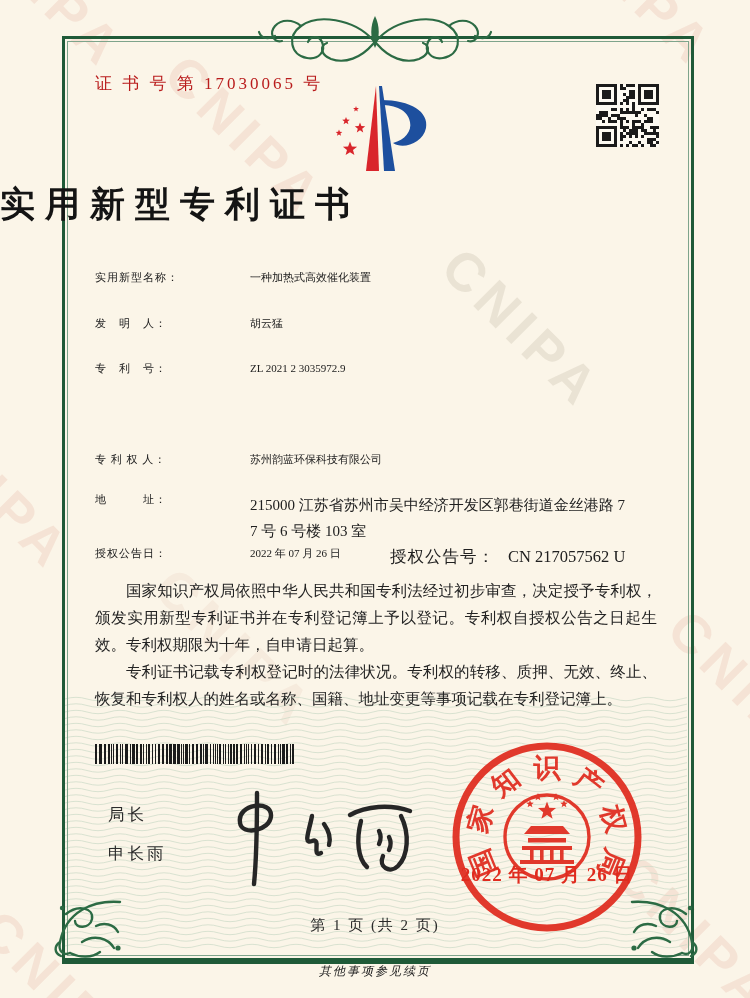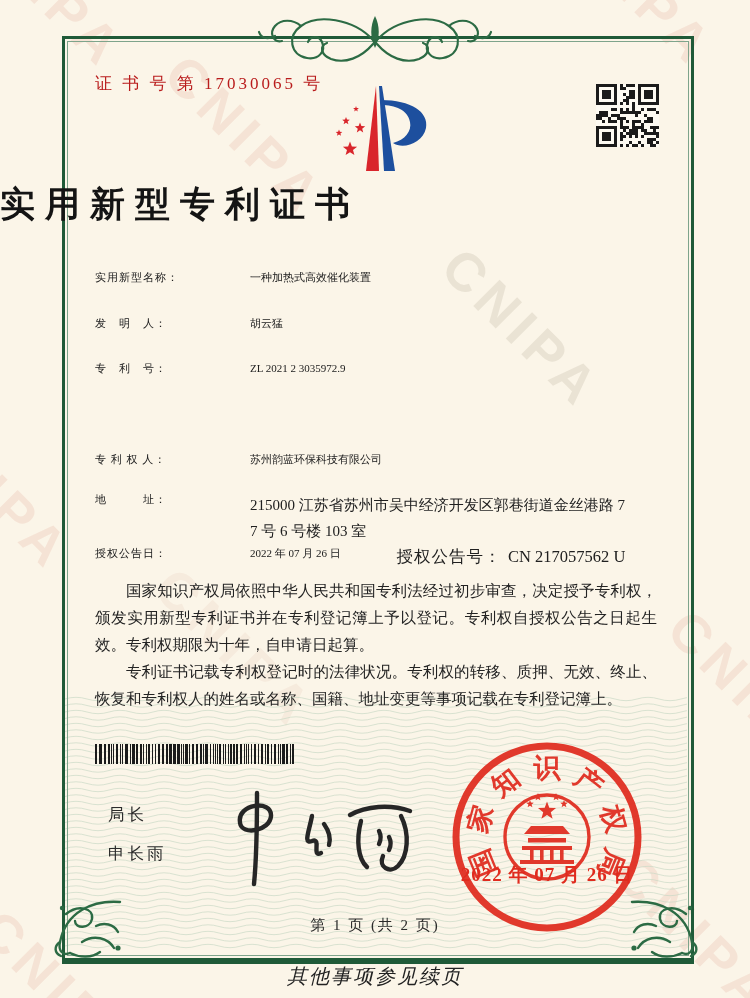--- a/index.html
+++ b/index.html
@@ -29,41 +29,41 @@
   .logo{position:absolute;left:333px;top:76px;}
   .qr{position:absolute;left:596px;top:84px;}
   .title{position:absolute;left:0;top:181px;width:750px;text-align:left;
          font-size:35px;font-weight:bold;letter-spacing:10px;color:#141414;}
   
   .row{position:absolute;left:95px;font-size:11px;color:#202020;white-space:nowrap;}
   .row .lbl{display:inline-block;width:155px;letter-spacing:1px;}
   .addr-val{position:absolute;left:250px;top:492px;width:416px;font-size:15px;
             line-height:26px;color:#202020;}
   .grant-no{position:absolute;left:390px;top:546px;font-size:16.5px;color:#202020;white-space:nowrap;}
-  .grant-no .lbl2{display:inline-block;width:118px;letter-spacing:1px;text-align:center;}
+  .grant-no .lbl2{display:inline-block;width:118px;letter-spacing:1px;}
   
   .body-text{position:absolute;left:95px;top:577px;width:562px;
              font-size:15.5px;line-height:27px;color:#232323;
              text-align:justify;}
   .body-text p{margin:0;text-indent:2em;}
   
   #waves{position:absolute;left:65px;top:694px;pointer-events:none;}
   .barcode{position:absolute;left:95px;top:744px;}
   .sig-title{position:absolute;left:108px;top:804px;font:16.5px "Liberation Sans","DejaVu Sans",sans-serif;
              letter-spacing:3px;color:#2b2b2b;}
   .sig-name{position:absolute;left:108px;top:843px;font:16.5px "Liberation Sans","DejaVu Sans",sans-serif;
             letter-spacing:3px;color:#2b2b2b;}
   .sig-hand{position:absolute;left:212px;top:786px;}
   .seal{position:absolute;left:448px;top:738px;opacity:.93;}
   .seal-date{position:absolute;left:452px;top:862px;width:190px;text-align:center;
              font-size:19px;font-weight:bold;color:#e02b1e;letter-spacing:1px;white-space:nowrap;}
   .page-num{position:absolute;left:62px;top:916px;width:626px;text-align:center;
             font-size:15px;letter-spacing:2px;color:#2a2a2a;}
   .cont-note{position:absolute;left:0;top:963px;width:750px;text-align:center;
-             font-style:italic;font-size:20px;letter-spacing:2px;color:#222;}
+             font-style:italic;font-size:12px;letter-spacing:2px;color:#222;}
 </style>
 </head>
 <body>
 
 <div class="page">
 
   <span class="wm pink" style="left:45px;top:-12px">CNIPA</span>
   <span class="wm pink" style="left:635px;top:-14px">CNIPA</span>
   <span class="wm pink" style="left:245px;top:135px">CNIPA</span>
   <span class="wm gray" style="left:522px;top:328px">CNIPA</span>

